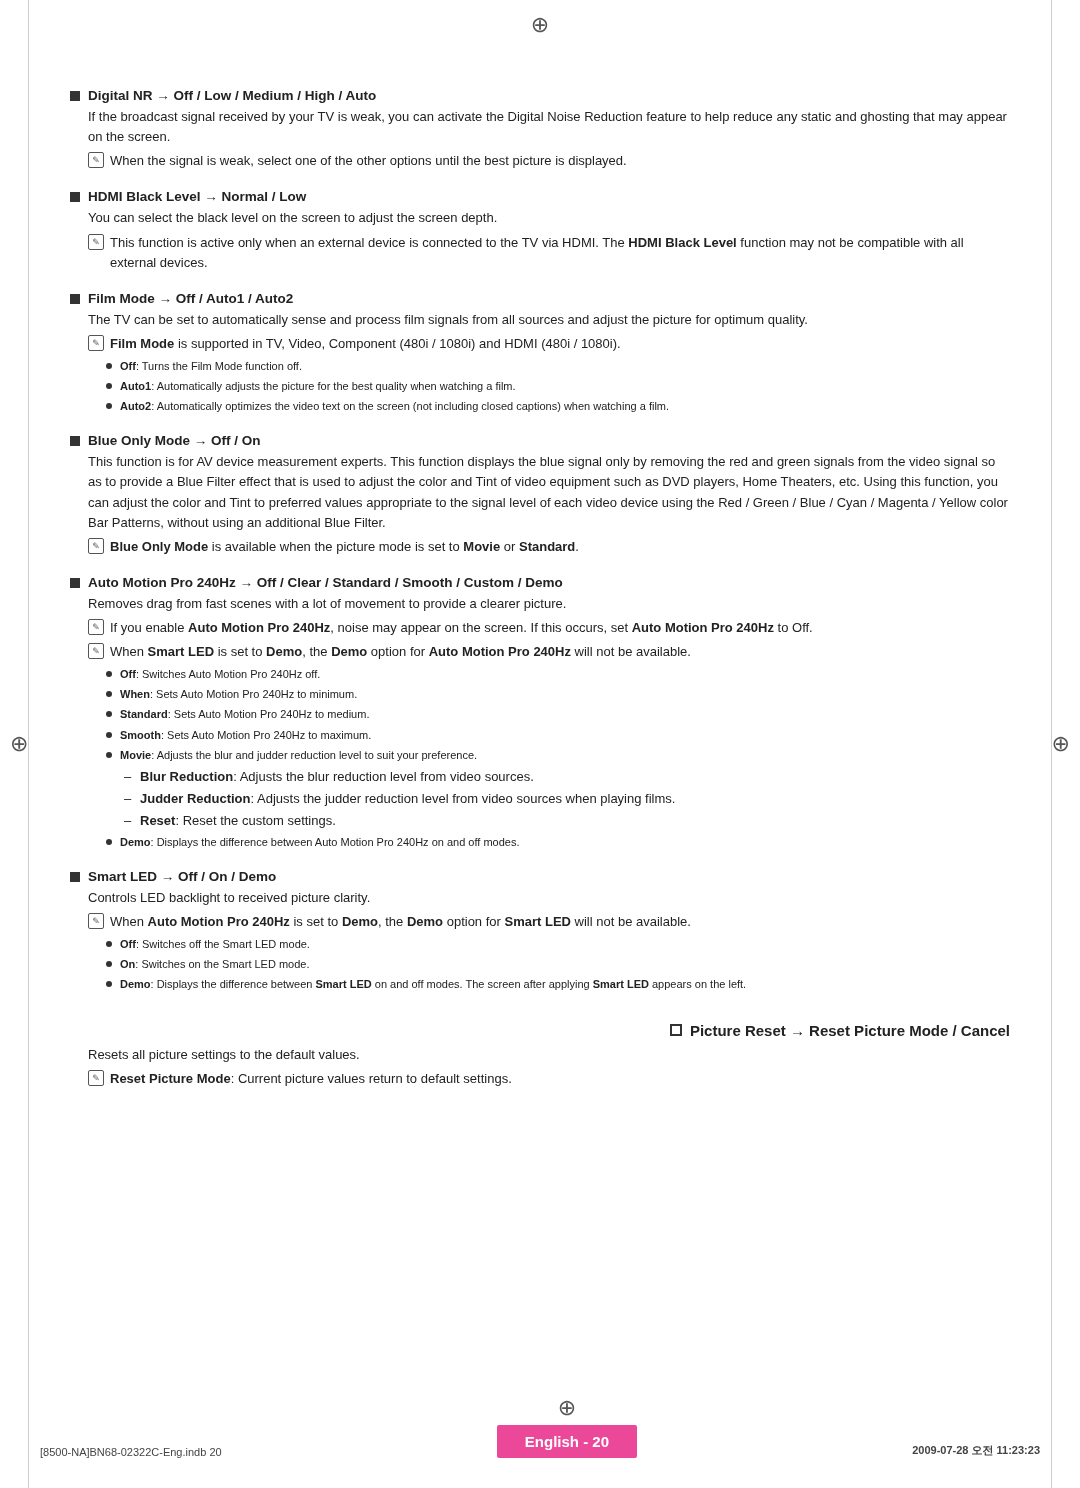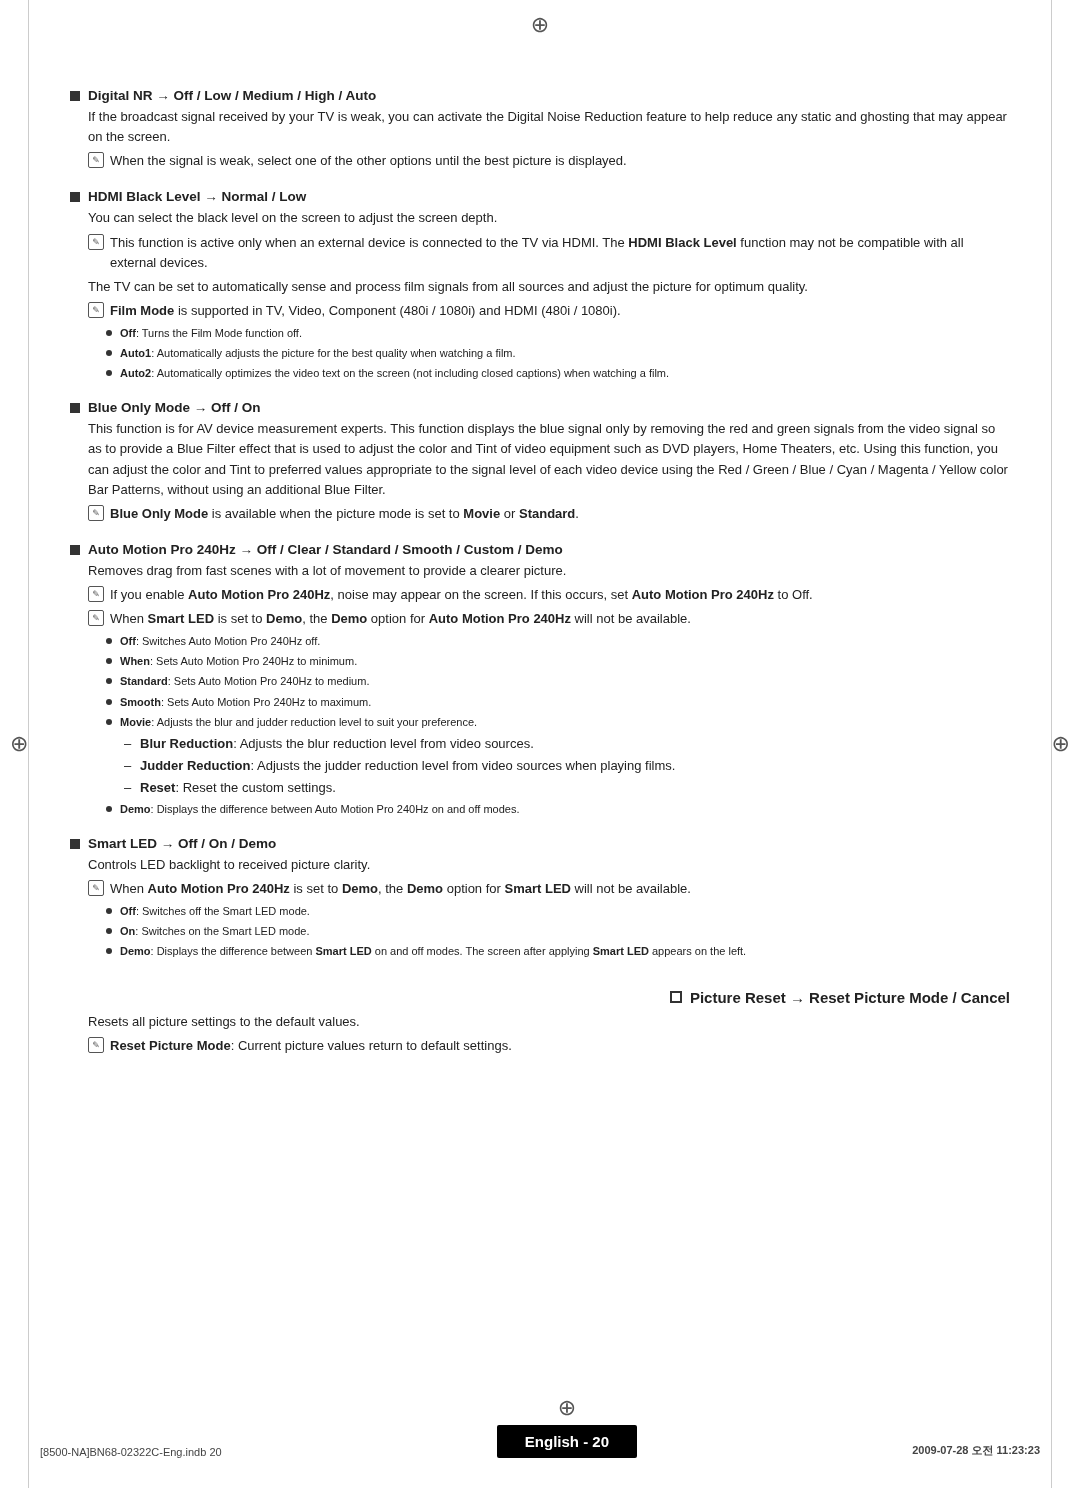--- a/index.html
+++ b/index.html
@@ -207,21 +207,21 @@
     .footer-left {
       font-size: 11px;
       color: #444;
     }
     .footer-center {
       display: flex;
       flex-direction: column;
       align-items: center;
     }
     .footer-badge {
-      background: #000000;
+      background: #ec4899;
       color: #fff;
       padding: 8px 28px;
       font-size: 15px;
       font-weight: bold;
       border-radius: 2px;
     }
     .footer-crosshair {
       font-size: 22px;
       color: #555;
       margin-bottom: 4px;
@@ -261,20 +261,24 @@
     <div class="section-heading">
       <span class="square-bullet"></span>
       <span class="section-heading-text">HDMI Black Level → Normal / Low</span>
     </div>
     <p class="body-text">You can select the black level on the screen to adjust the screen depth.</p>
     <div class="note-row">
       <span class="note-icon"></span>
       <span class="note-text">This function is active only when an external device is connected to the TV via HDMI. The <strong>HDMI Black Level</strong> function may not be compatible with all external devices.</span>
     </div>
 
+    <div class="section-heading">
+      <span class="square-bullet"></span>
+      <span class="section-heading-text">Film Mode → Off / Auto1 / Auto2</span>
+    </div>
     <p class="body-text">The TV can be set to automatically sense and process film signals from all sources and adjust the picture for optimum quality.</p>
     <div class="note-row">
       <span class="note-icon"></span>
       <span class="note-text"><strong>Film Mode</strong> is supported in TV, Video, Component (480i / 1080i) and HDMI (480i / 1080i).</span>
     </div>
     <div class="bullet-list">
       <div class="bullet-item">
         <span class="bullet-dot"></span>
         <span class="bullet-text"><strong>Off</strong>: Turns the Film Mode function off.</span>
       </div>

